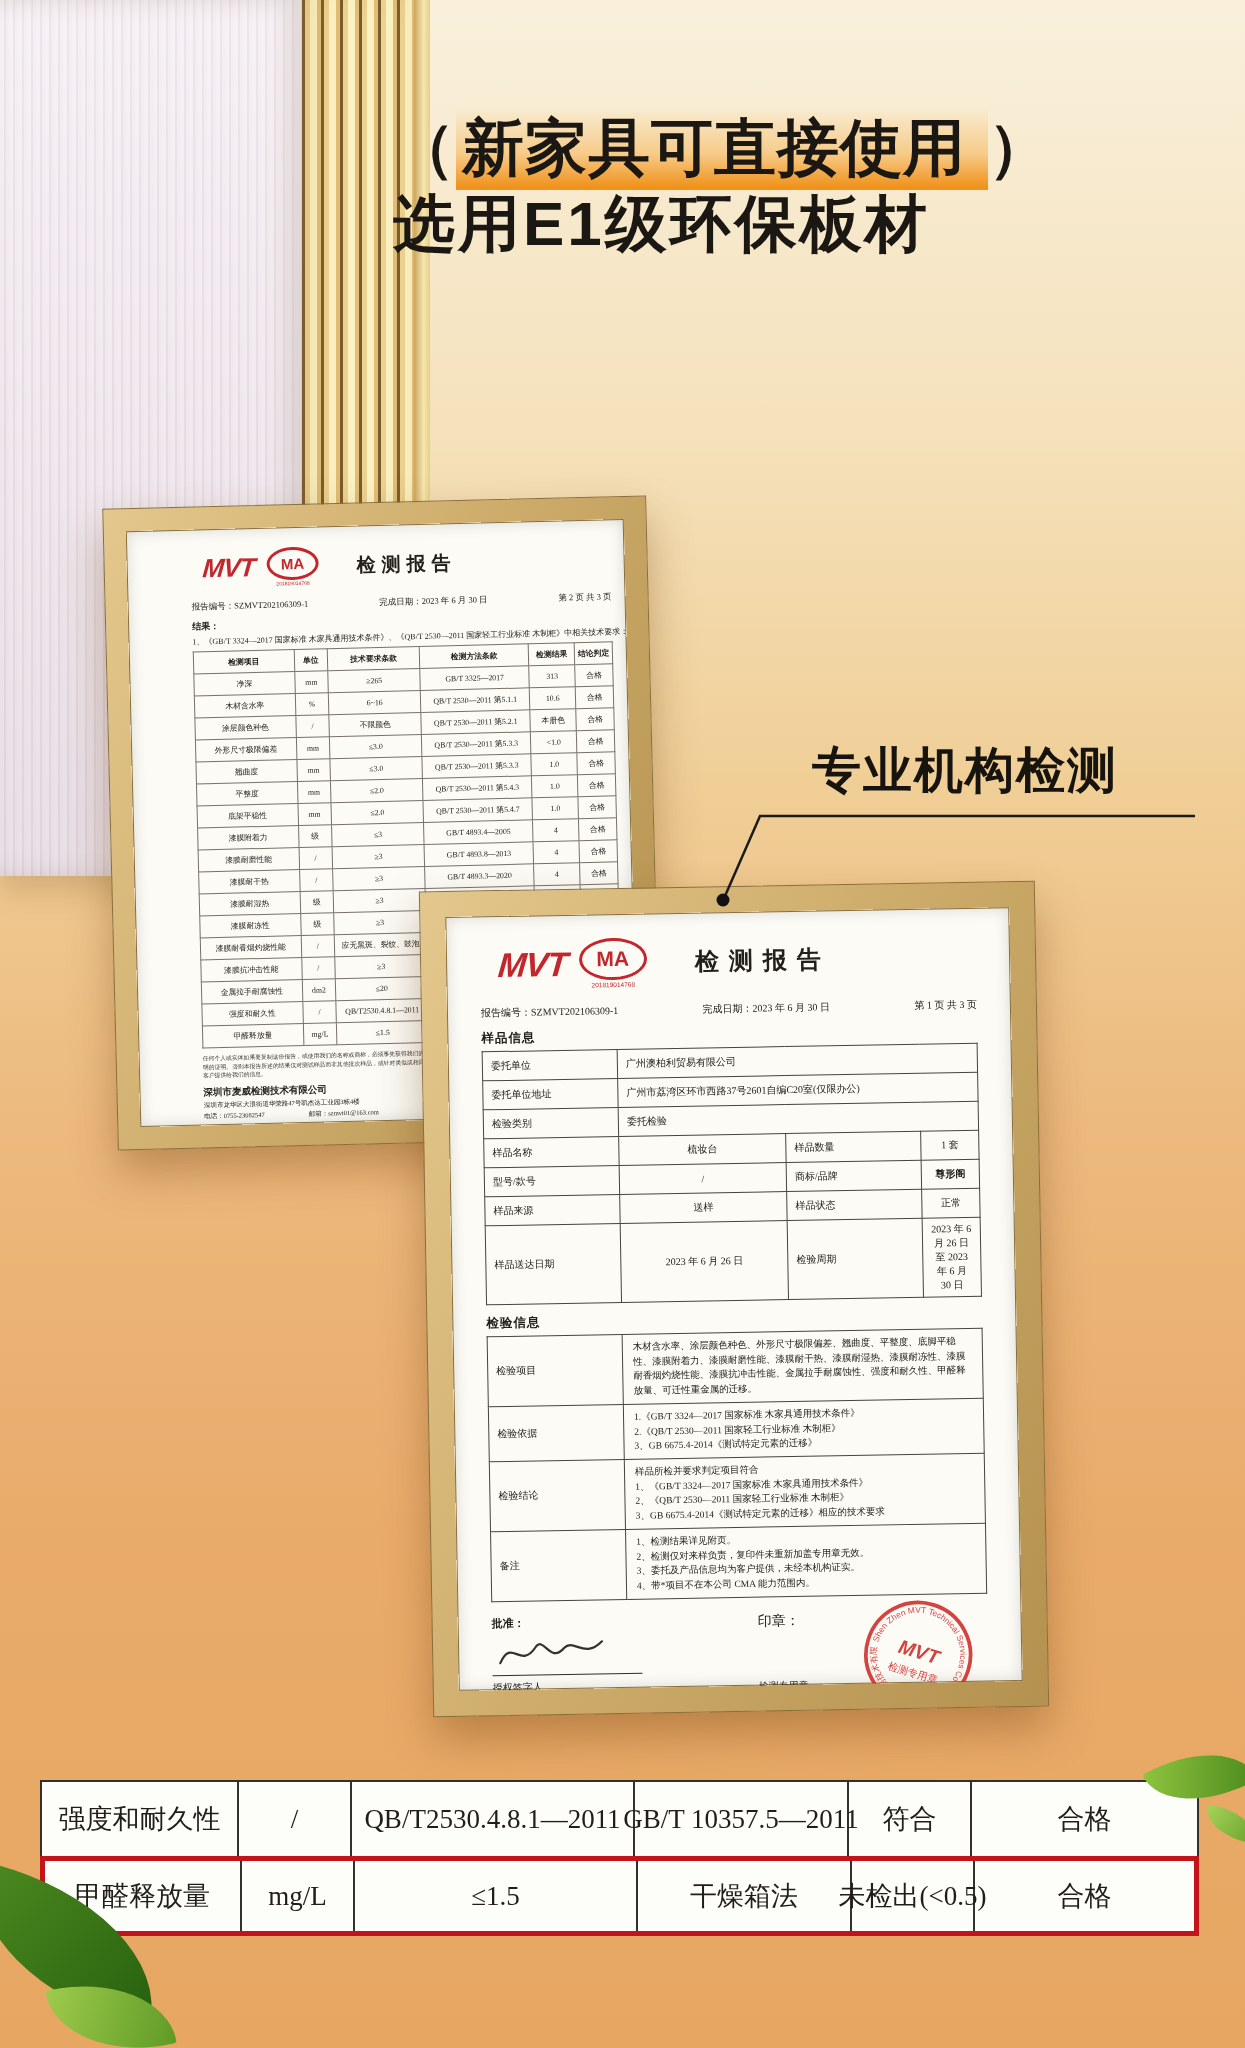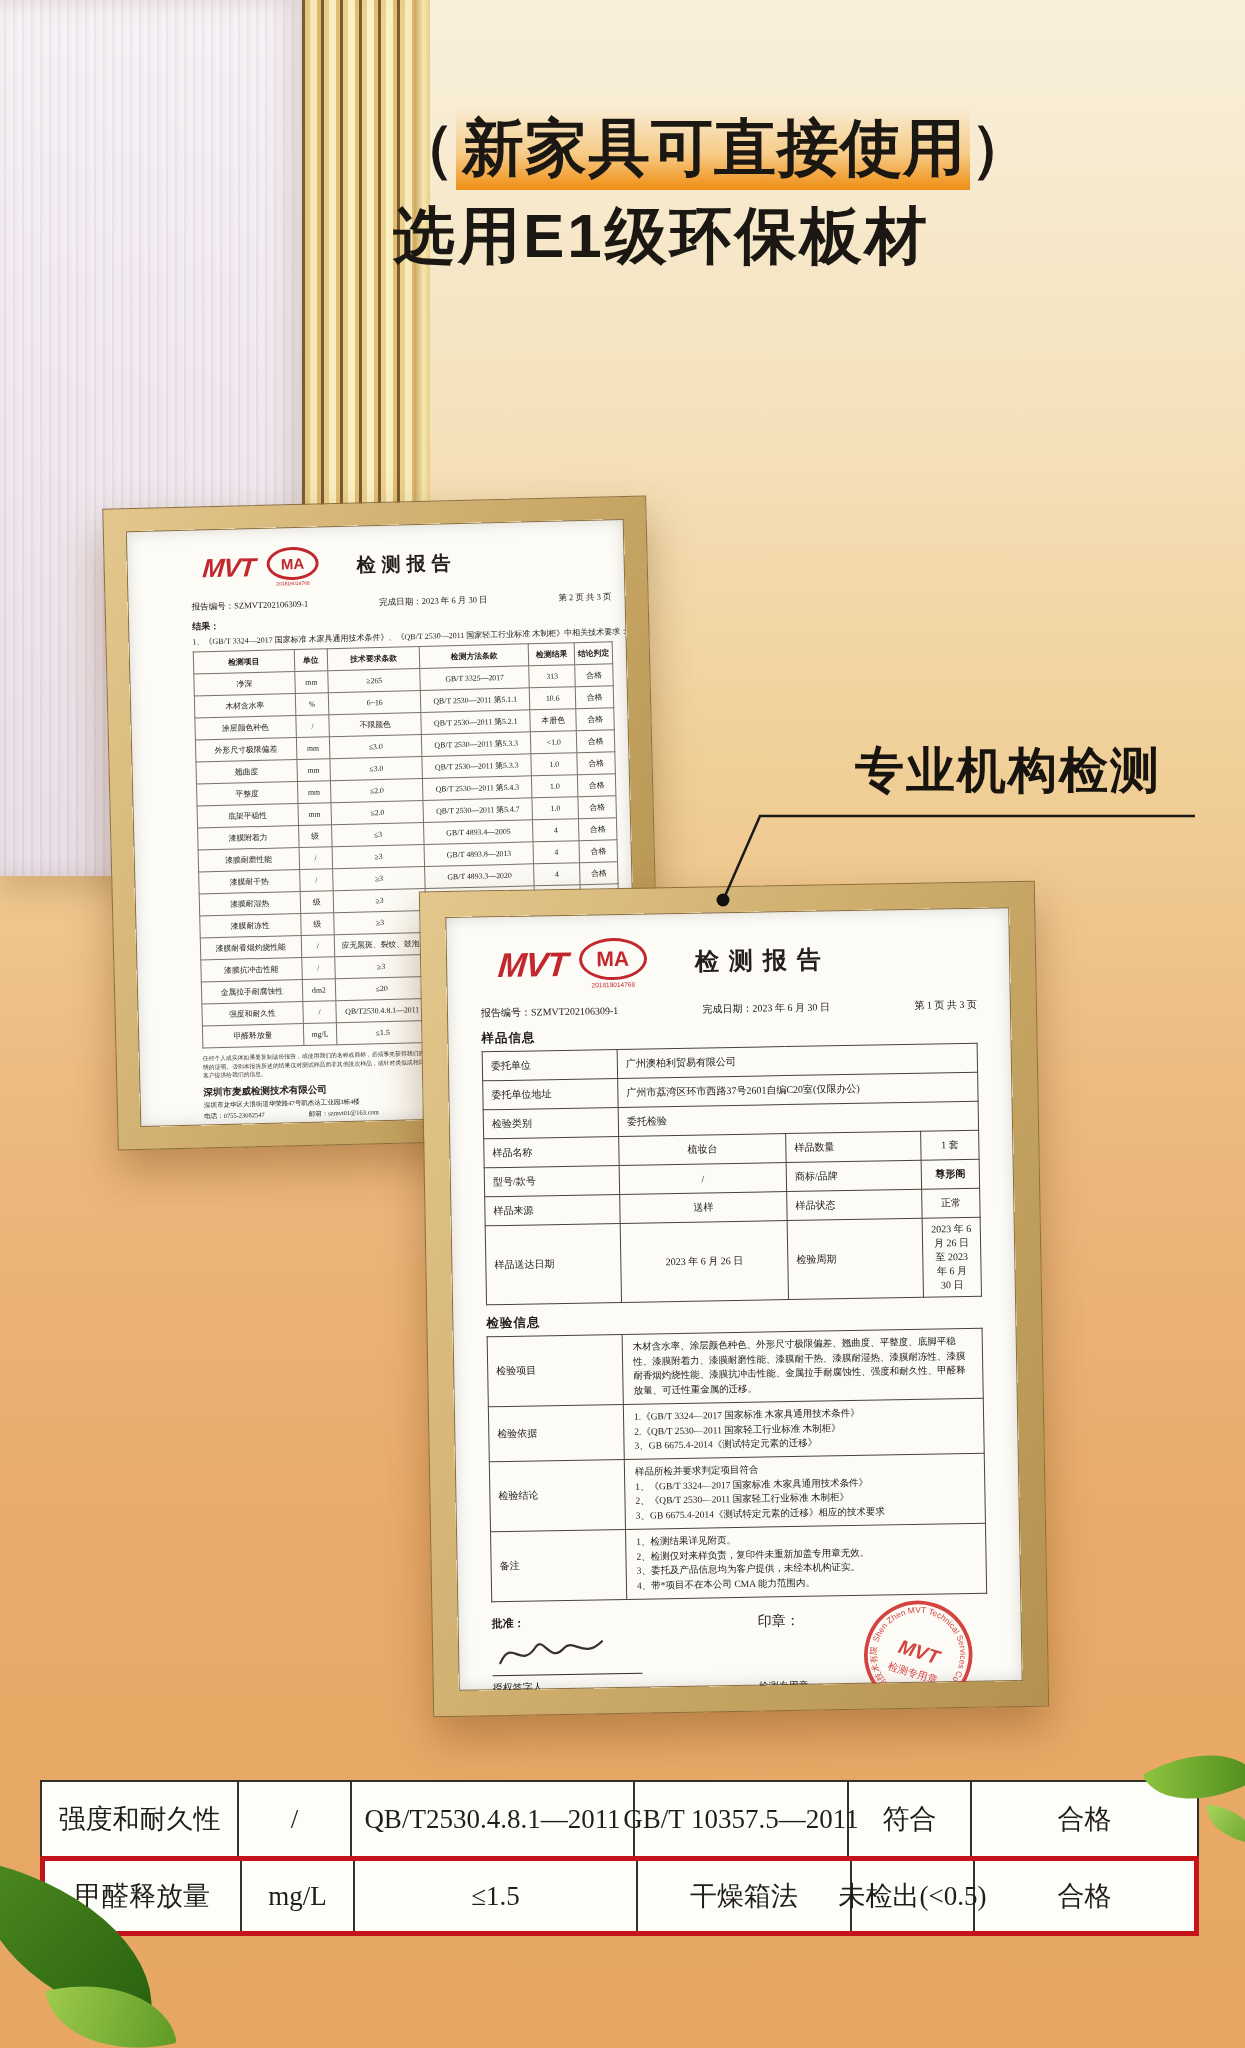--- a/index.html
+++ b/index.html
@@ -13,24 +13,24 @@
     box-shadow:inset -14px 0 22px rgba(140,110,90,.20),0 16px 26px rgba(120,80,40,.22);}
   .panel-slats{position:absolute;left:302px;top:0;width:128px;height:876px;
     background:repeating-linear-gradient(90deg,#7a5c31 0 3px,#edd390 3px 8px,#fcf2c4 8px 15px,#e2bf74 15px 19px);
     box-shadow:inset 0 -36px 46px rgba(150,100,40,.25);}
   .panel-slats-edge{position:absolute;right:0;top:0;width:16px;height:100%;
     background:linear-gradient(90deg,#caa55e,#f6e7b0 60%,#e8cd87);}
   
   .headline{position:absolute;left:393px;top:116px;color:#1b1712;font-weight:900;line-height:1.04;}
   .hl-line{font-size:62px;letter-spacing:1px;white-space:nowrap;}
   .hl-mark{background:linear-gradient(180deg,rgba(249,227,186,0.1) 0%,rgba(246,178,77,0.55) 55%,#f0931d 96%);
-    padding:4px 4px 8px 6px;}
-  .hl-line2{font-size:62px;letter-spacing:3px;margin-top:24px;white-space:nowrap;}
-  
-  .callout-label{position:absolute;left:812px;top:738px;font-size:49px;font-weight:900;color:#17130e;letter-spacing:2px;white-space:nowrap;z-index:6;margin-left:43px;}
+    padding:4px 22px 8px 6px;}
+  .hl-line2{font-size:62px;letter-spacing:3px;margin-top:12px;white-space:nowrap;}
+  
+  .callout-label{position:absolute;left:812px;top:738px;font-size:49px;font-weight:900;color:#17130e;letter-spacing:2px;white-space:nowrap;z-index:6;}
   .callout-svg{position:absolute;left:698px;top:796px;z-index:6;}
   
   .cert{position:absolute;background:linear-gradient(115deg,#e3c78c 0%,#cfae6d 45%,#b4914f 100%);
     box-shadow:0 22px 44px rgba(110,62,15,.38);border:1px solid #8a6d3a;}
   .paper{position:absolute;background:#fcfbf6;overflow:hidden;
     box-shadow:inset 0 0 0 1px #8a6d3a,inset 0 0 16px rgba(0,0,0,.16);
     font-family:"Liberation Serif",serif;color:#23201c;}
   #cert-back{left:110px;top:502px;width:542px;height:640px;transform:rotate(-1.4deg);z-index:2;}
   #cert-back .paper{left:22px;top:22px;right:22px;bottom:22px;padding:20px 14px 14px 64px;}
   #cert-front{left:426px;top:886px;width:614px;height:824px;transform:rotate(-1deg);z-index:4;}

